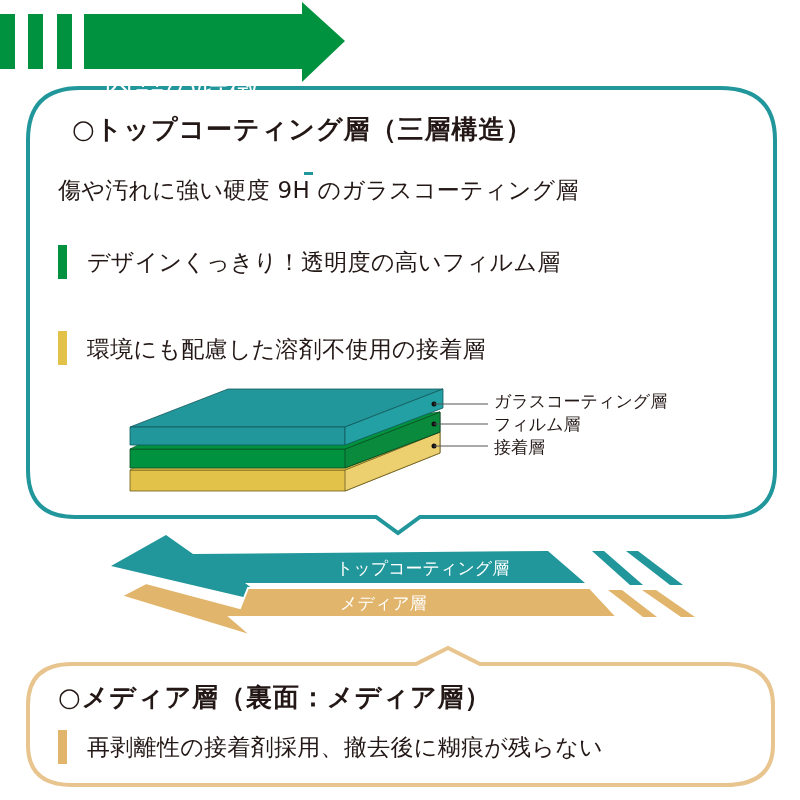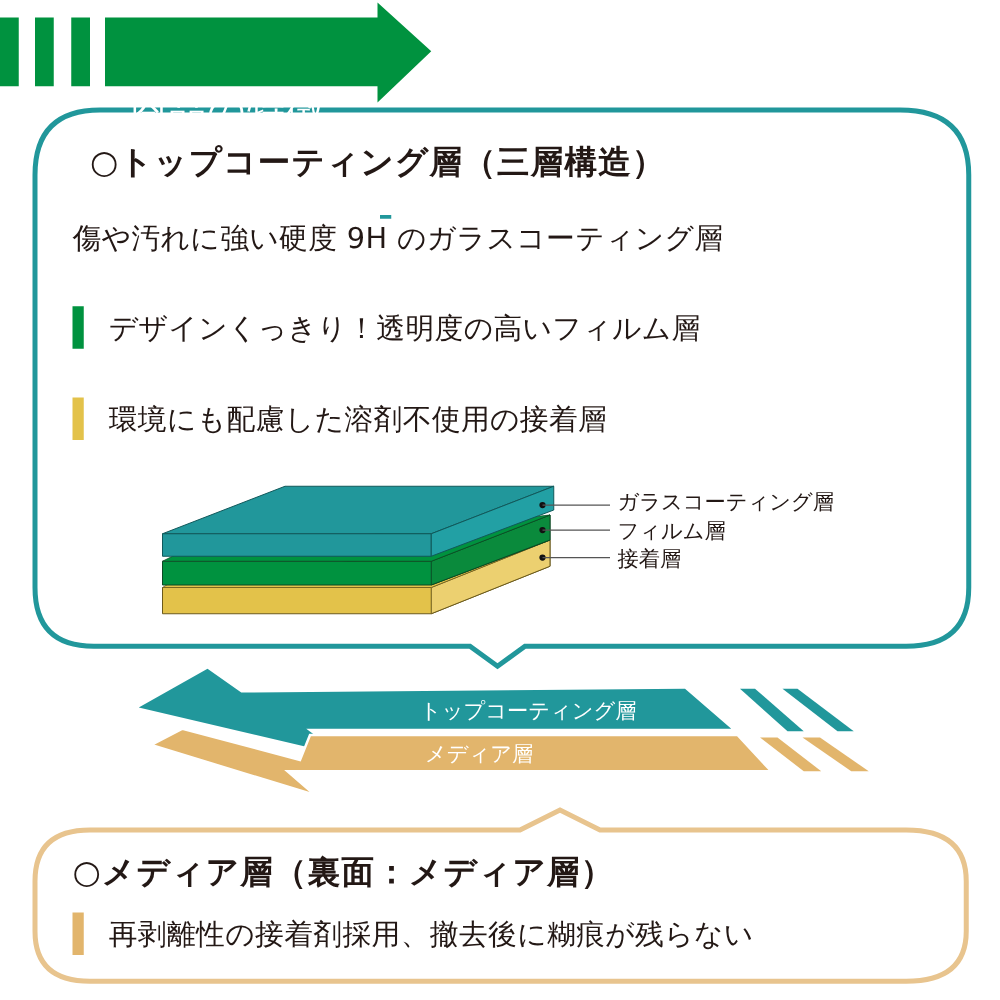--- a/index.html
+++ b/index.html
@@ -71,21 +71,21 @@
 <div class="h-title" style="left:72px; top:112px;">○トップコーティング層（三層構造）</div>
 
 <div class="item" style="top:172px;flex-direction:column;">
   <span class="bar" style="background:#21979b;"></span>
   <span class="txt">傷や汚れに強い硬度 9H のガラスコーティング層</span>
 </div>
 <div class="item" style="top:245px;">
   <span class="bar" style="background:#00923f;"></span>
   <span class="txt">デザインくっきり！透明度の高いフィルム層</span>
 </div>
-<div class="item" style="top:318px;">
+<div class="item" style="top:331px;align-items:flex-end;">
   <span class="bar" style="background:#e3c24a;"></span>
   <span class="txt">環境にも配慮した溶剤不使用の接着層</span>
 </div>
 
 <div class="label" style="left:494px; top:390px;">ガラスコーティング層</div>
 <div class="label" style="left:494px; top:413px;">フィルム層</div>
 <div class="label" style="left:494px; top:436px;">接着層</div>
 
 <div class="arrow-label" style="left:336px; top:557px;">トップコーティング層</div>
 <div class="arrow-label" style="left:340px; top:592px;">メディア層</div>

